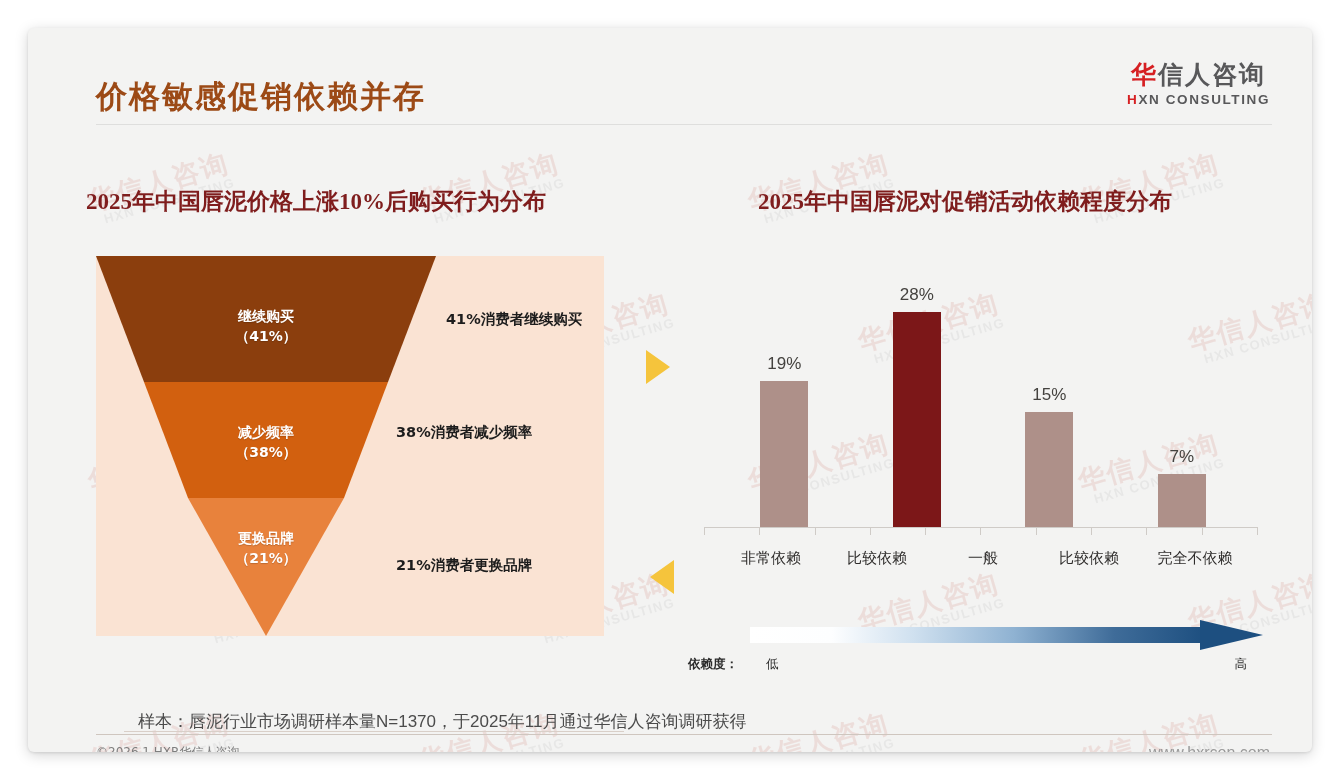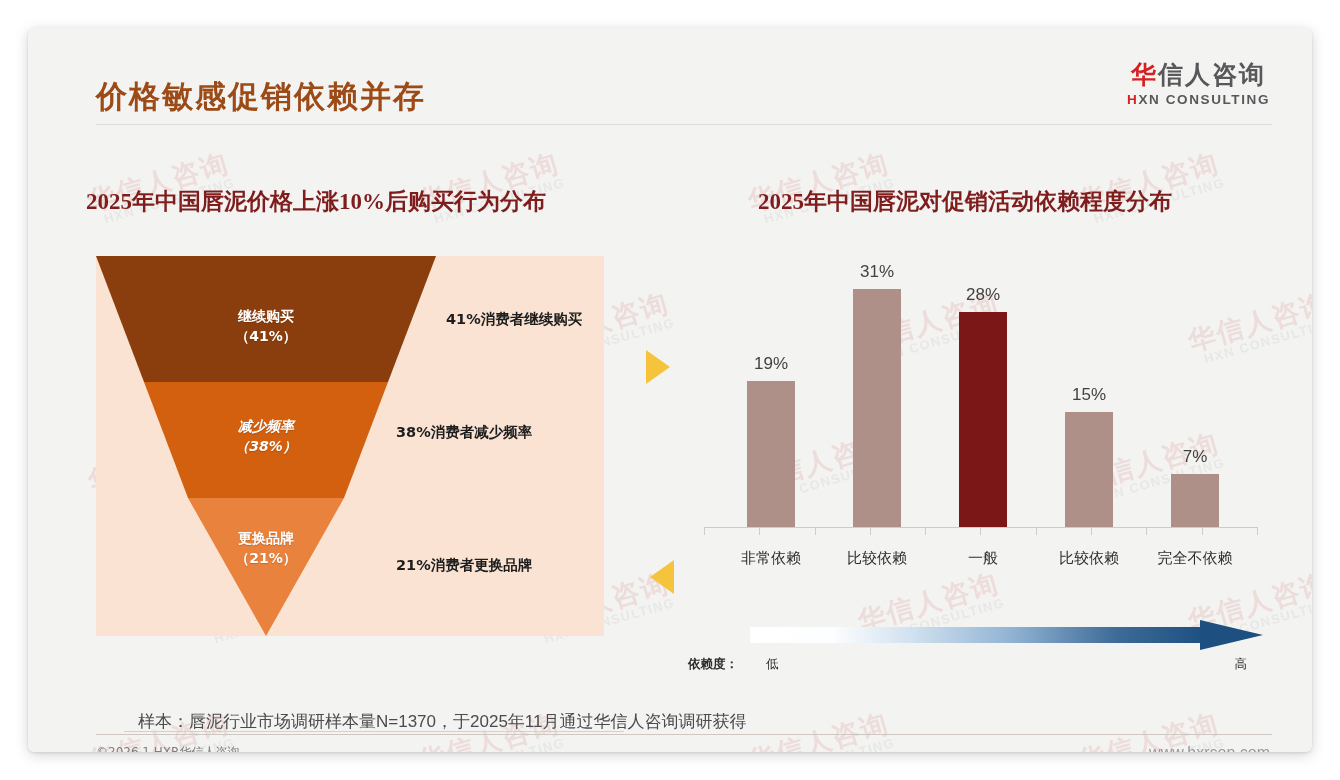--- a/index.html
+++ b/index.html
@@ -355,40 +355,36 @@
   <div class="panel-title" id="right-panel-title">2025年中国唇泥对促销活动依赖程度分布</div>
 
   <div class="funnel-wrap">
     <svg class="funnel-svg" width="508" height="380" viewBox="0 0 508 380">
       <rect id="fn-bg" x="0" y="0" width="508" height="380" fill="#fae3d3"></rect>
       <polygon id="fn-seg-0" points="0,0 340,0 292,126 48,126" fill="#8b3e0d"></polygon>
       <polygon id="fn-seg-1" points="48,126 292,126 248,242 92,242" fill="#d2600f"></polygon>
       <polygon id="fn-seg-2" points="92,242 248,242 170,380" fill="#e8823c"></polygon>
     </svg>
     <div class="funnel-seg-label" id="fl-0" style="left:95px; top:50px;">继续购买<br>（41%）</div>
-    <div class="funnel-seg-label" id="fl-1" style="left:95px; top:160px;font-style:italic;">减少频率<br>（38%）</div>
+    <div class="funnel-seg-label" id="fl-1" style="left:95px; top:166px;">减少频率<br>（38%）</div>
     <div class="funnel-seg-label" id="fl-2" style="left:95px; top:272px;">更换品牌<br>（21%）</div>
 
     <div class="funnel-side-label" style="left:350px; top:54px;">41%消费者继续购买</div>
     <div class="funnel-side-label" style="left:300px; top:167px;">38%消费者减少频率</div>
     <div class="funnel-side-label" style="left:300px; top:300px;">21%消费者更换品牌</div>
   </div>
 
   <div class="tri tri-right"></div>
   <div class="tri tri-left"></div>
 
   <div class="bar-chart">
     <div class="bars-area" id="bars-area">
         <div class="bar-col">
           <div class="bar-value">19%</div>
           <div class="bar-rect" style="height: 54.2857%; background: rgb(174, 144, 137);"></div>
-        </div>
-        <div class="bar-col">
-          <div class="bar-value">31%</div>
-          <div class="bar-rect" style="height: 88.5714%; background: rgb(174, 144, 137);"></div>
         </div>
         <div class="bar-col">
           <div class="bar-value">28%</div>
           <div class="bar-rect hl" style="height: 80%; background: rgb(124, 23, 24);"></div>
         </div>
         <div class="bar-col">
           <div class="bar-value">15%</div>
           <div class="bar-rect" style="height: 42.8571%; background: rgb(174, 144, 137);"></div>
         </div>
         <div class="bar-col">

